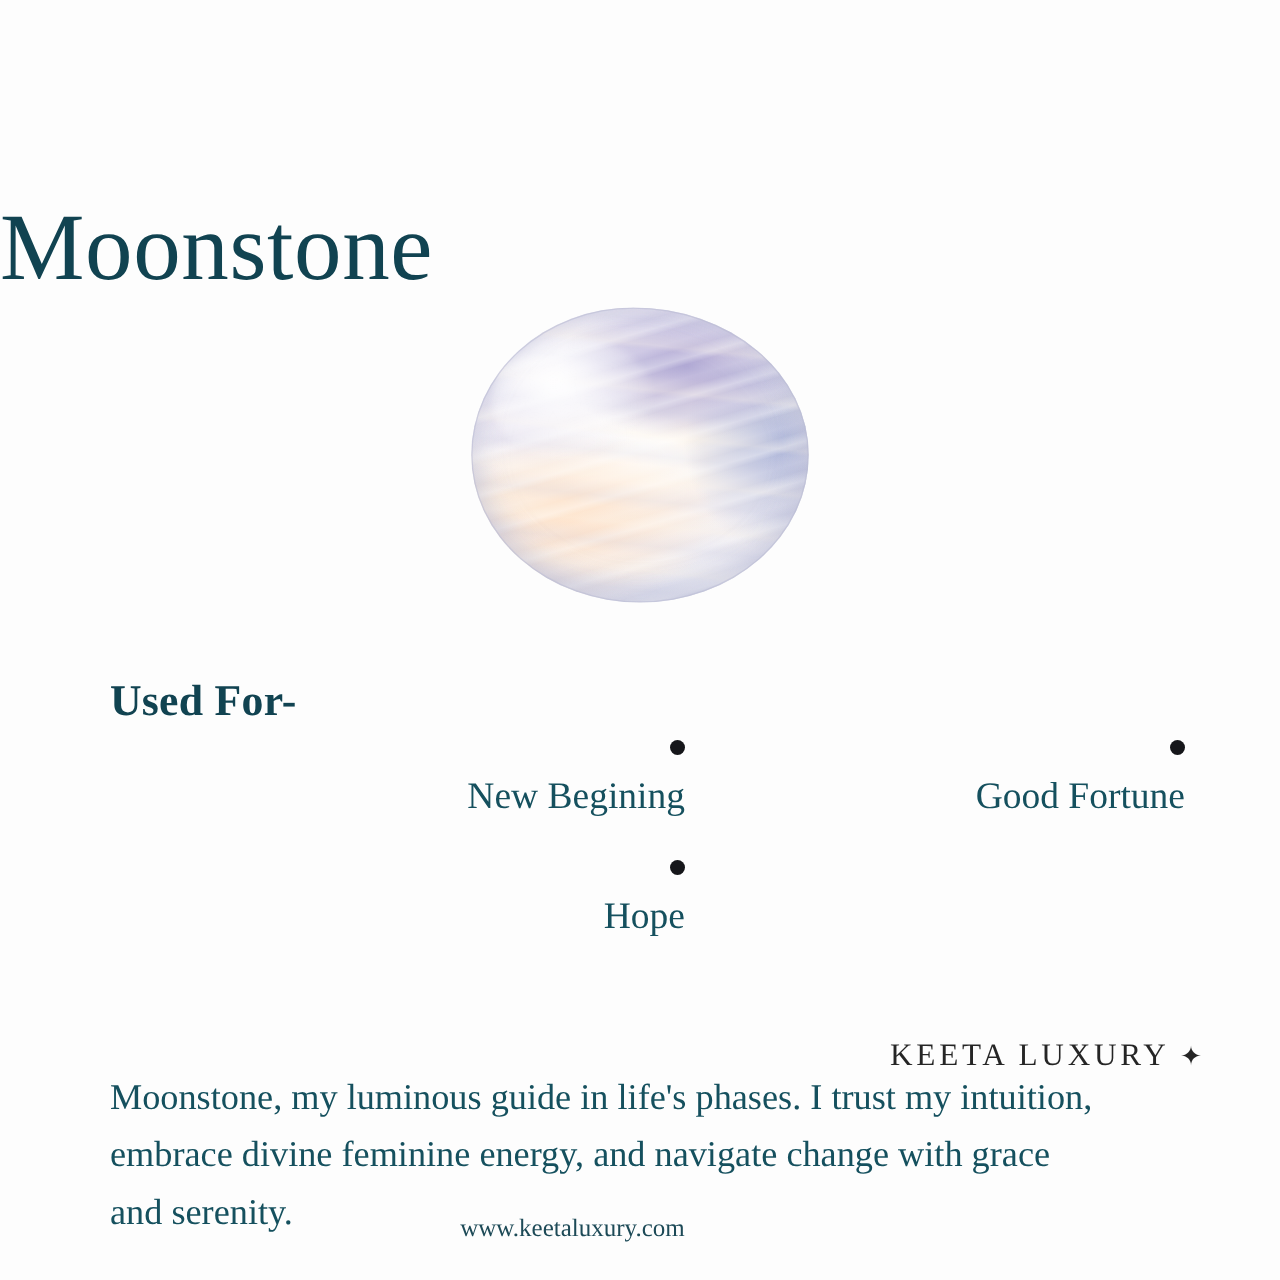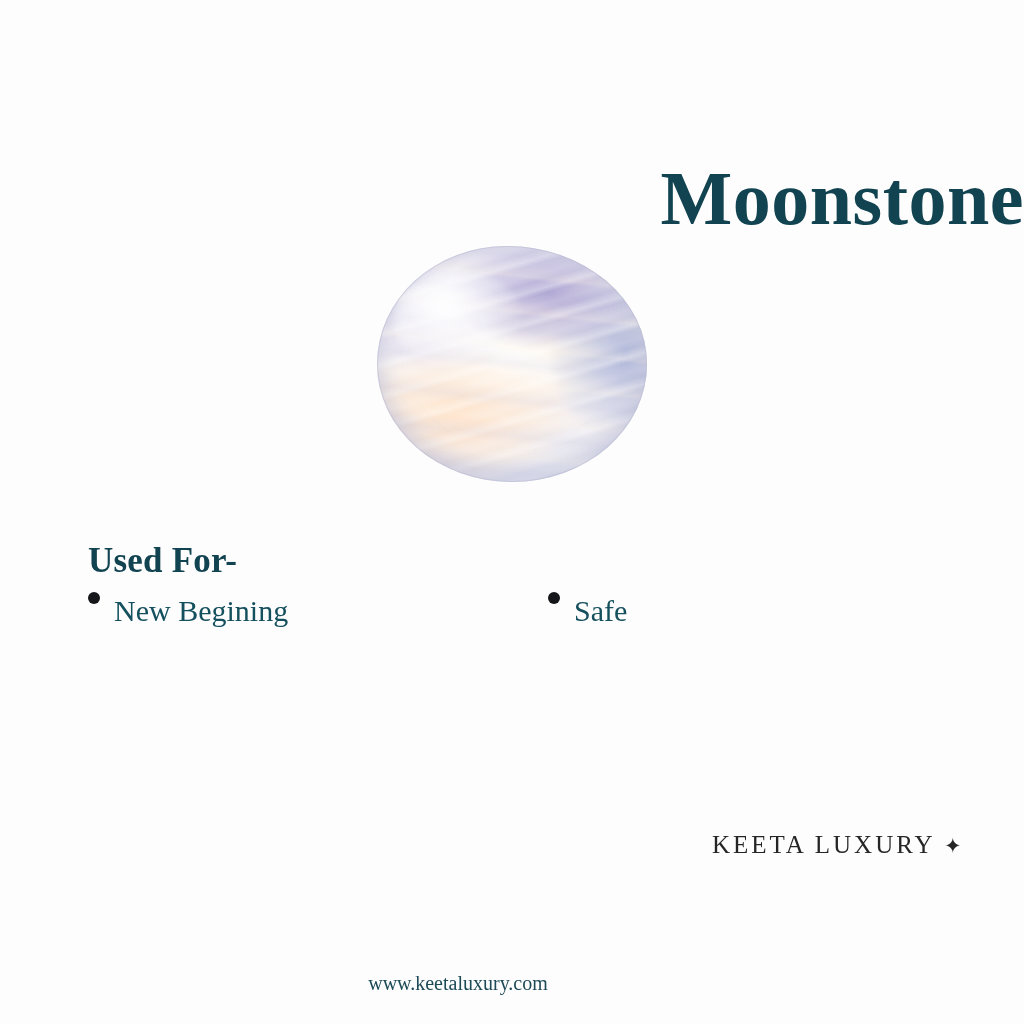--- a/index.html
+++ b/index.html
@@ -21,26 +21,26 @@
     height: 1024px;
     box-sizing: border-box;
   }
 
   
   .title {
     position: absolute;
     top: 108px;
     left: 0;
     width: 1024px;
-    text-align: right;
+    text-align: left;
     font-size: 76px;
     line-height: 1.05;
     color: #114351;
     font-family: "Liberation Serif", "DejaVu Serif", serif;
-    font-weight: 700;
+    font-weight: 400;
     letter-spacing: 0.5px;
   }
 
   
   .stone-wrap {
     position: absolute;
     left: 377px;
     top: 246px;
     width: 270px;
     height: 236px;
@@ -125,22 +125,23 @@
     position: absolute;
     left: 88px;
     top: 596px;
     width: 860px;
     display: grid;
     grid-template-columns: 460px 400px;
     row-gap: 40px;
   }
   .use-item {
     display: flex;
-    align-items: flex-start;
+    align-items: flex-end;
     gap: 14px;
+    flex-direction: column;
   }
   .bullet {
     flex: 0 0 auto;
     width: 12px;
     height: 12px;
     border-radius: 50%;
     background: #15161a;
     position: relative;
     top: -4px;
   }
@@ -209,26 +210,31 @@
 
   <h2 class="section-heading" id="used-for-heading">Used For-</h2>
 
   <div class="uses">
     <div class="use-item">
       <span class="bullet"></span>
       <span class="use-label">New Begining</span>
     </div>
     <div class="use-item">
       <span class="bullet"></span>
-      <span class="use-label">Safe</span>
+      <span class="use-label">Good Fortune</span>
+    </div>
+    <div class="use-item">
+      <span class="bullet"></span>
+      <span class="use-label">Hope</span>
     </div>
   </div>
 
 
   <div class="watermark">
     <span>KEETA LUXURY</span>
     <span class="spark">✦</span>
   </div>
 
+  <p class="affirmation-text">Moonstone, my luminous guide in life's phases. I trust my intuition, embrace divine feminine energy, and navigate change with grace and serenity.</p>
 
   <div class="footer">www.keetaluxury.com</div>
 
 </div>
 
 </body></html>

